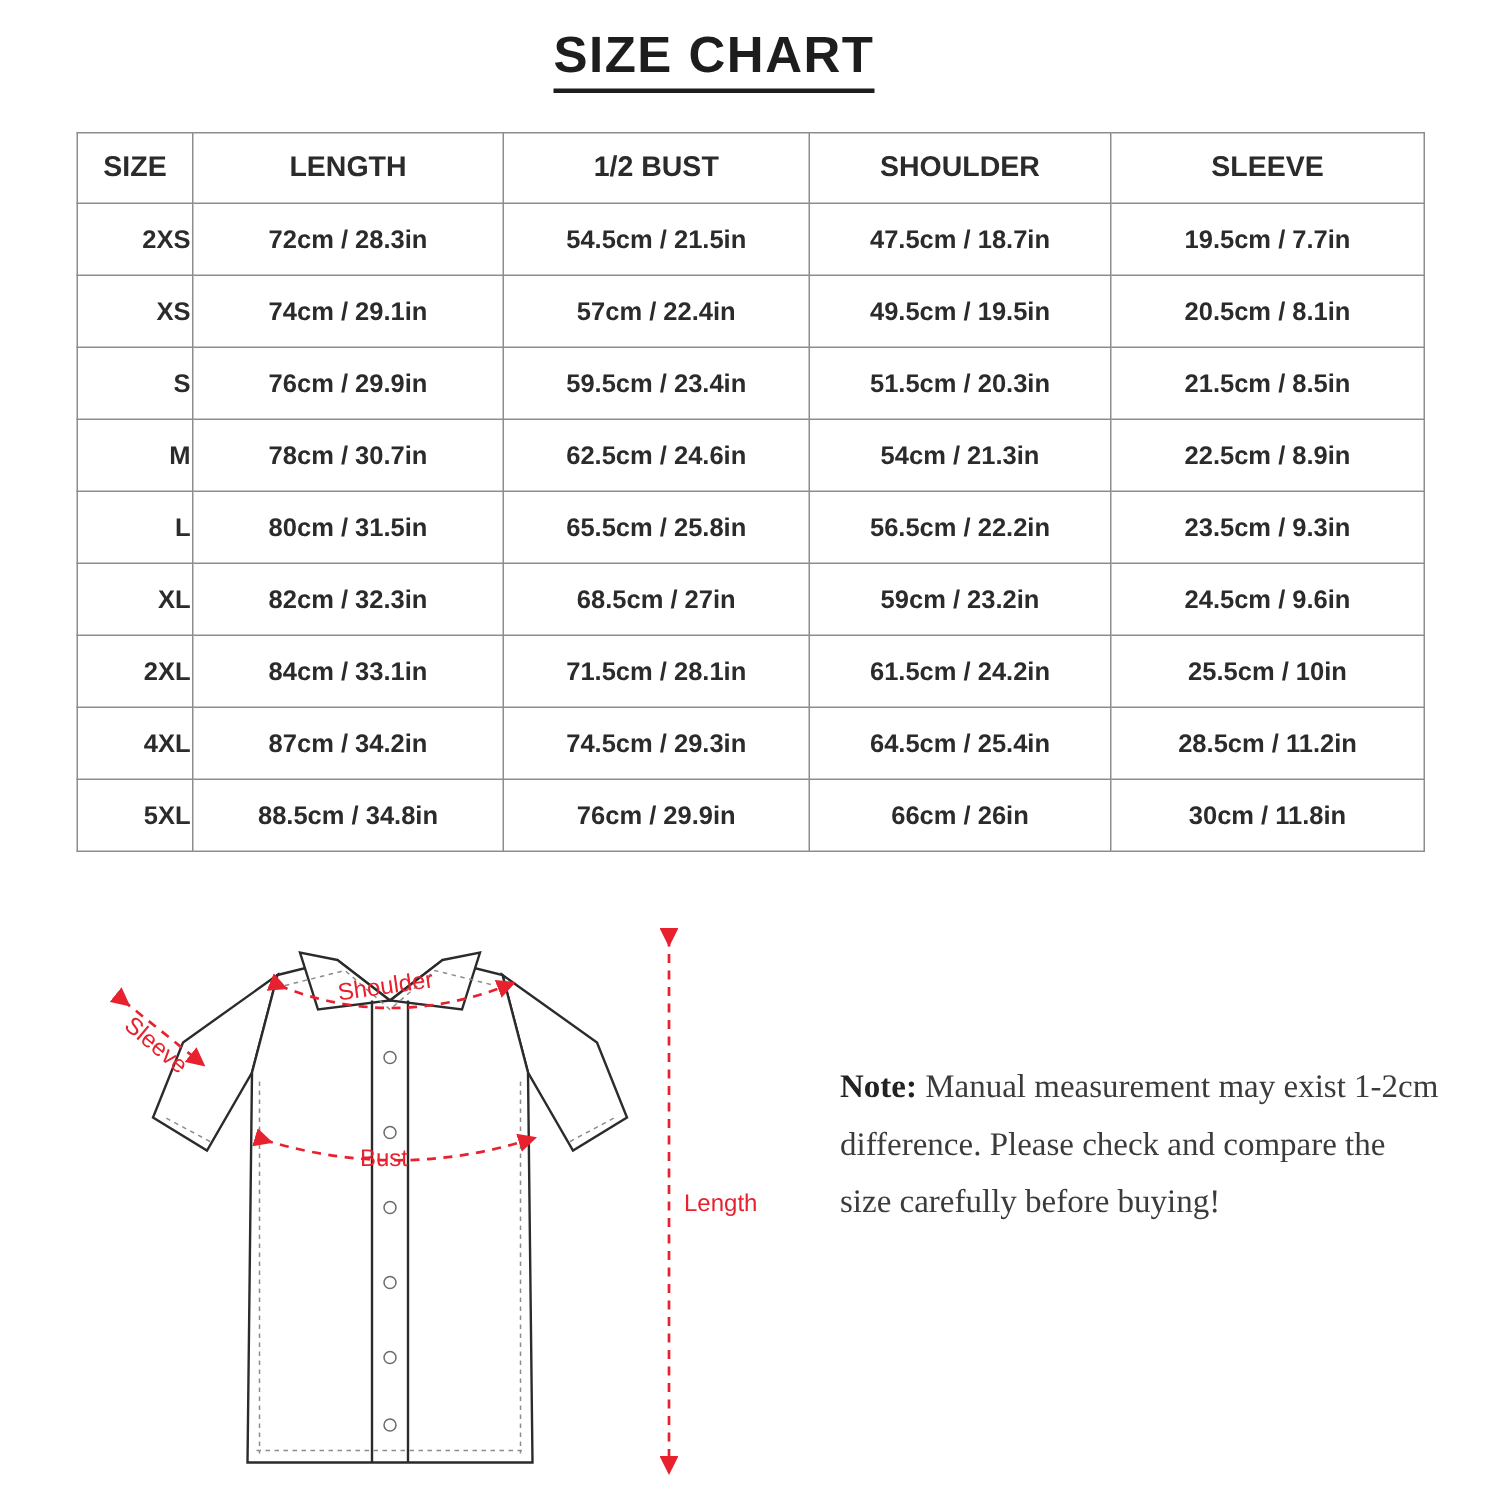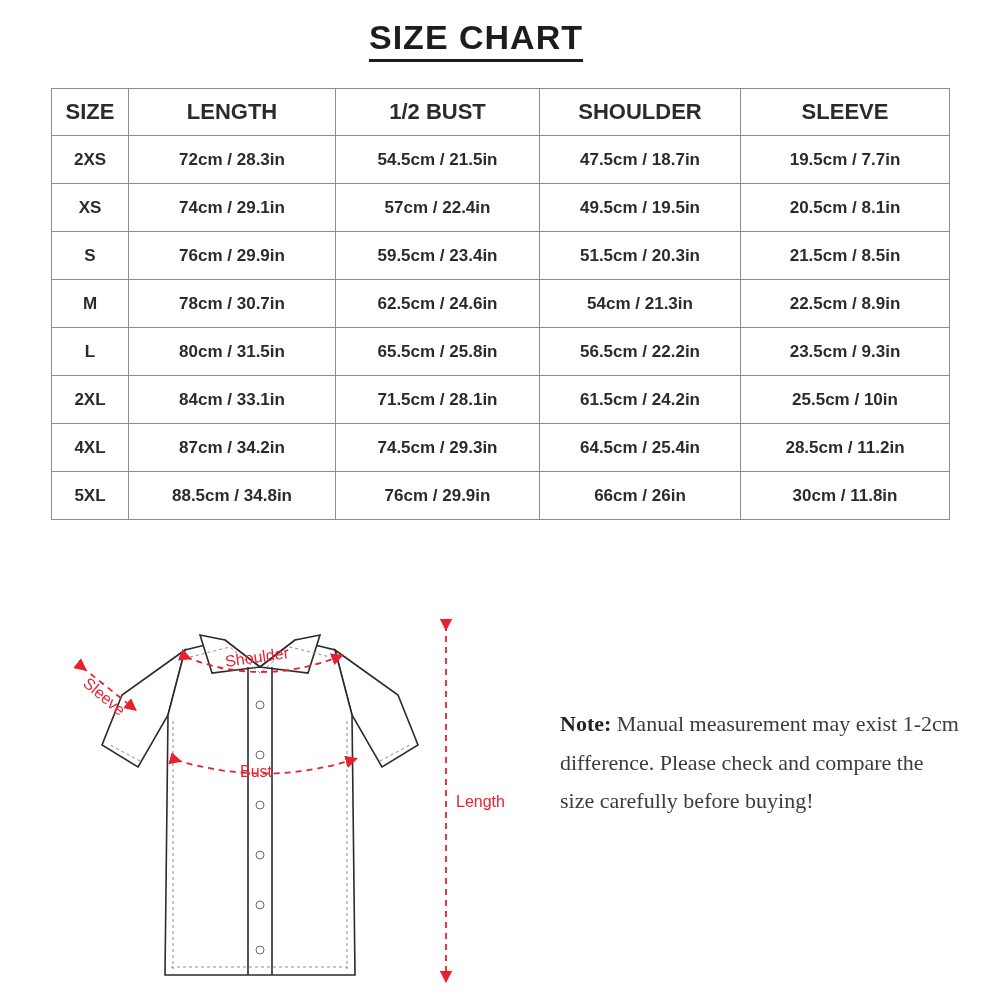--- a/index.html
+++ b/index.html
@@ -44,31 +44,32 @@
     table-layout: fixed;
   }
   .chart-table th,
   .chart-table td {
     border: 1px solid #8d8d8d;
     text-align: center;
     color: #2b2b2b;
   }
   .chart-table th {
     height: 44px;
-    font-size: 22px;
+    font-size: 19px;
     font-weight: bold;
   }
   .chart-table td {
     height: 45px;
     font-size: 17px;
     font-weight: bold;
   }
   .chart-table td.size-cell {
     font-weight: bold;
     font-size: 17px;
+    text-align: right;
   }
   .col-size   { width: 77px; }
   .col-length { width: 207px; }
   .col-bust   { width: 204px; }
   .col-shoulder { width: 201px; }
   .col-sleeve { width: 209px; }
 
   
   .diagram {
     position: absolute;
@@ -146,20 +147,27 @@
       <td>22.5cm / 8.9in</td>
     </tr>
     <tr>
       <td class="size-cell">L</td>
       <td>80cm / 31.5in</td>
       <td>65.5cm / 25.8in</td>
       <td>56.5cm / 22.2in</td>
       <td>23.5cm / 9.3in</td>
     </tr>
     <tr>
+      <td class="size-cell">XL</td>
+      <td>82cm / 32.3in</td>
+      <td>68.5cm / 27in</td>
+      <td>59cm / 23.2in</td>
+      <td>24.5cm / 9.6in</td>
+    </tr>
+    <tr>
       <td class="size-cell">2XL</td>
       <td>84cm / 33.1in</td>
       <td>71.5cm / 28.1in</td>
       <td>61.5cm / 24.2in</td>
       <td>25.5cm / 10in</td>
     </tr>
     <tr>
       <td class="size-cell">4XL</td>
       <td>87cm / 34.2in</td>
       <td>74.5cm / 29.3in</td>

